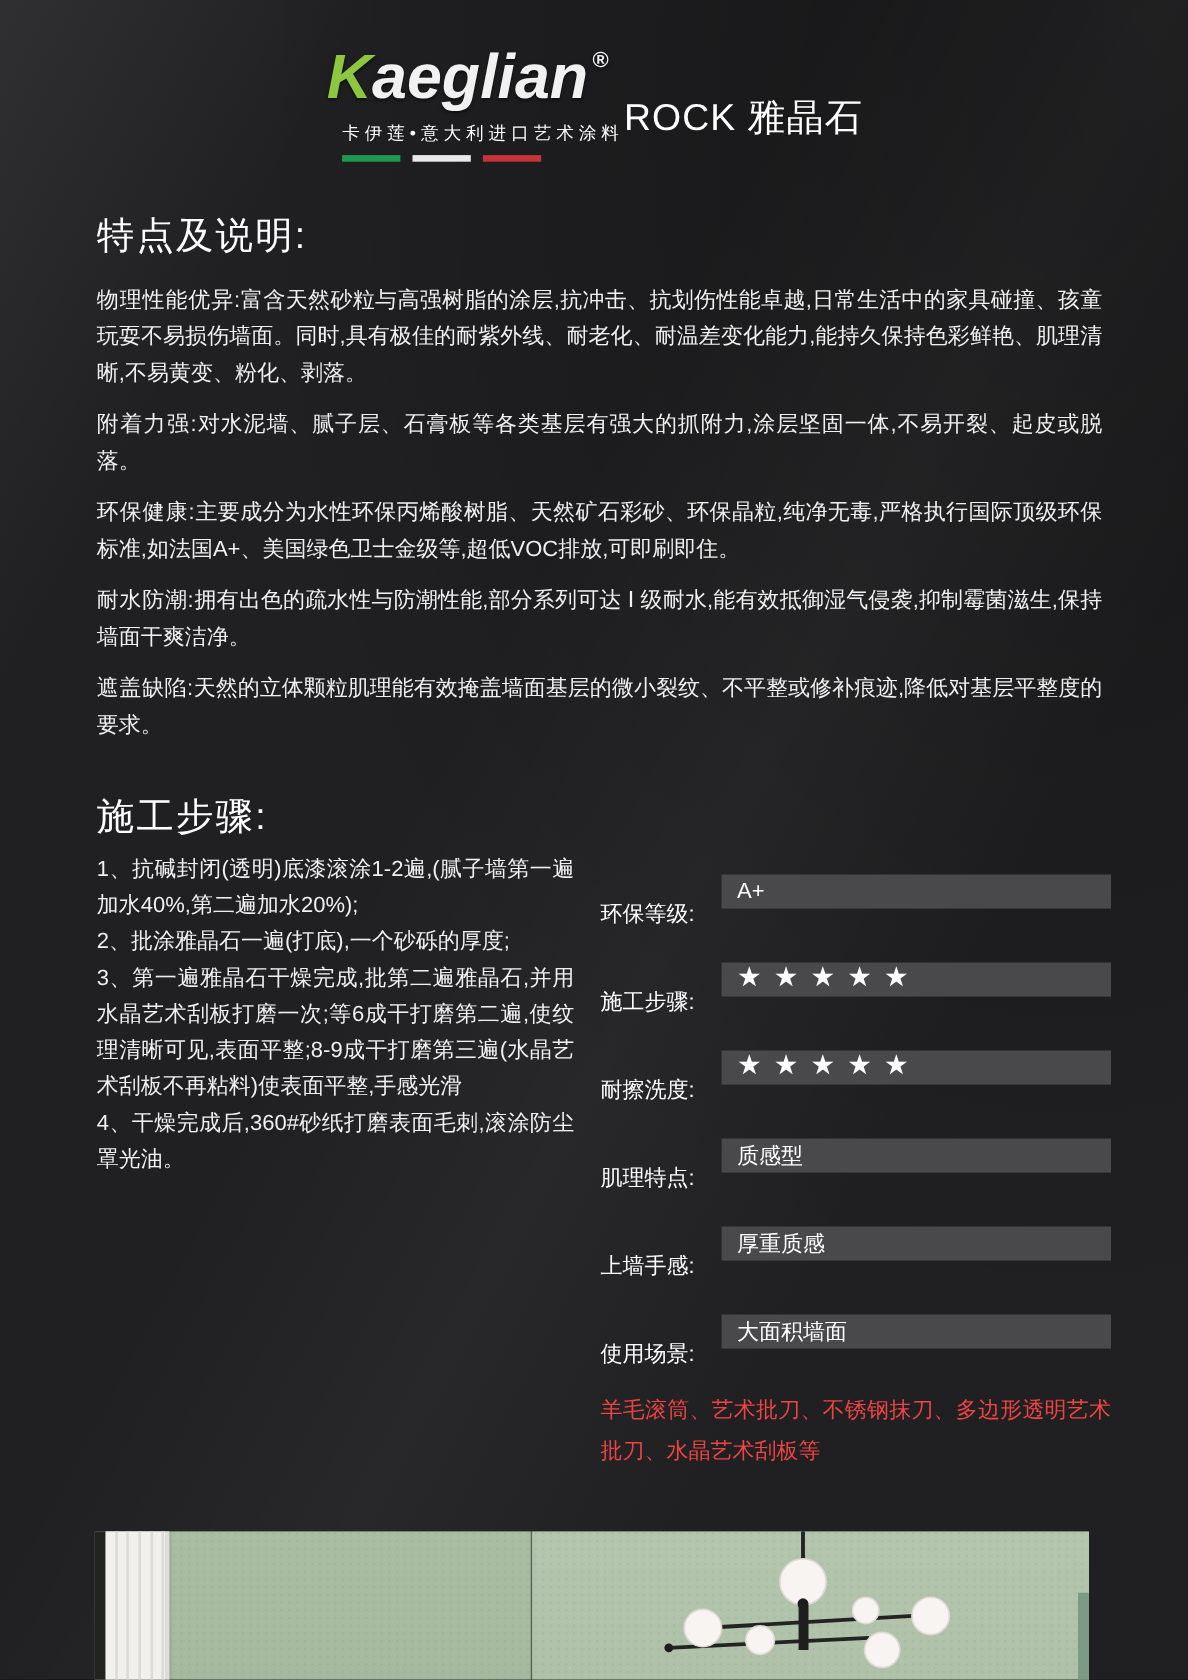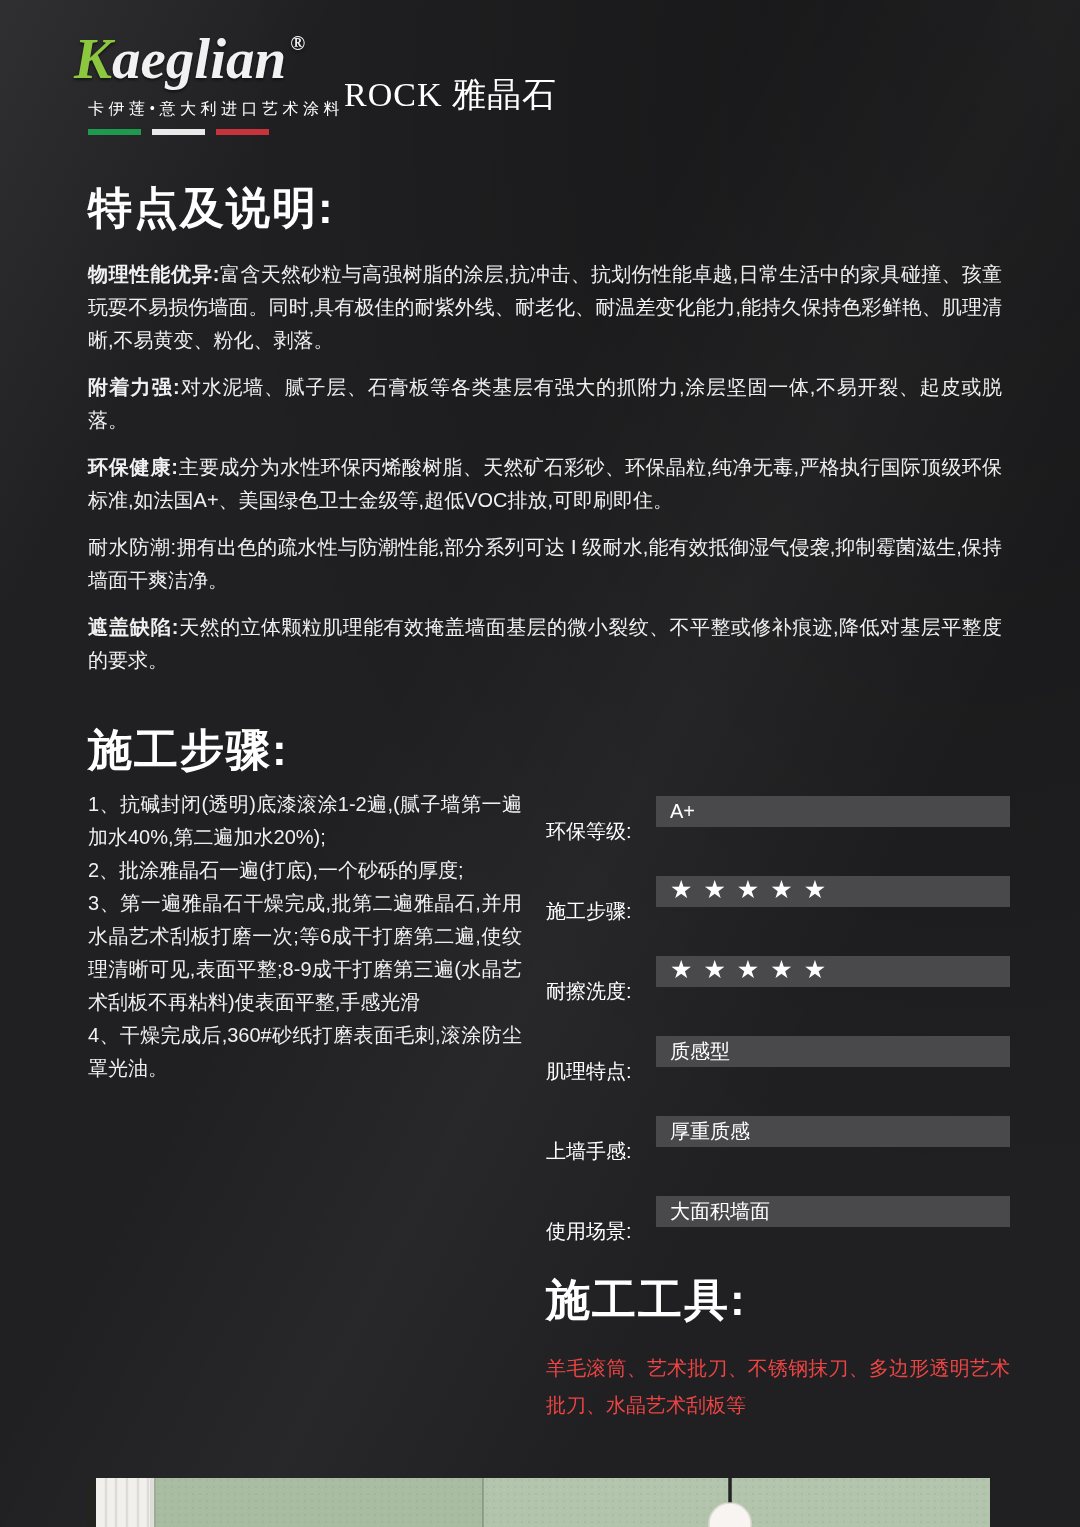--- a/index.html
+++ b/index.html
@@ -9,36 +9,36 @@
     font-family:"Liberation Sans","DejaVu Sans",sans-serif;
   }
   .page::before {
     content:""; position:absolute; inset:0; pointer-events:none;
     background:
       linear-gradient(118deg, rgba(255,255,255,0.07) 0%, rgba(255,255,255,0) 18%),
       linear-gradient(118deg, rgba(255,255,255,0) 40%, rgba(255,255,255,0.035) 56%, rgba(255,255,255,0) 72%),
       radial-gradient(ellipse at 90% 8%, rgba(0,0,0,0.30), rgba(0,0,0,0) 55%);
   }
   
-  .header { display:flex; justify-content:flex-start; align-items:flex-start;
-            padding:30px 72px 0 74px; position:relative;font-family:Liberation Serif, serif; }
+  .header { display:flex; justify-content:center; align-items:flex-start;
+            padding:42px 72px 0 74px; position:relative; }
   .logo-text { font-style:italic; font-weight:700; font-size:57px; line-height:1;
                letter-spacing:0px; text-shadow:0 2px 3px rgba(0,0,0,0.55); }
   .reg { font-size:20px; vertical-align:28px; font-style:normal; margin-left:4px; }
   .logo-tagline { margin:12px 0 0 14px; font-size:16px; letter-spacing:4.5px; color:#fff; }
   .flag { display:flex; gap:11px; margin:9px 0 0 14px; }
   .flag span { width:53px; height:6px; display:block; }
   .product-name { font-size:34px; letter-spacing:1px; color:#fff; margin-top:42px; }
   
-  .section-title { font-size:44px; font-weight:700; letter-spacing:2px; color:#fff; margin:0; }
+  .section-title { font-size:34px; font-weight:400; letter-spacing:2px; color:#fff; margin:0; }
   .features { padding:44px 78px 0 88px; position:relative; }
   .feature { font-size:20px; line-height:33px; margin:14px 0 0 0; text-align:justify; color:#f0f0f0; }
   .feature:first-of-type { margin-top:20px; }
   .lead { letter-spacing:0.5px; }
-  .lead.bold { font-weight:700; }
+  .lead.bold { font-weight:400; }
   
   .columns { display:flex; padding:44px 70px 0 88px; position:relative; }
   .left-col { width:458px; flex:none; padding-right:24px; box-sizing:border-box; }
   .steps-list { margin-top:8px; }
   .step { font-size:20px; line-height:33px; margin:0; text-align:justify; color:#f0f0f0; }
   .right-col { flex:1; padding-top:56px; }
   .spec-row { display:flex; align-items:center; margin-bottom:12px; }
   .spec-label { width:110px; flex:none; font-size:20px; color:#fff;margin-top:41px; }
   .spec-bar { flex:1; height:31px; background:#49494b; display:flex; align-items:center;
               padding-left:14px; font-size:20px; color:#fff; }
@@ -112,21 +112,20 @@
           </div>
           <div class="spec-row">
             <div class="spec-label">上墙手感:</div>
             <div class="spec-bar">厚重质感</div>
           </div>
           <div class="spec-row">
             <div class="spec-label">使用场景:</div>
             <div class="spec-bar">大面积墙面</div>
           </div>
         </div>
-      <h2 class="section-title tools-title">施工工具:</h2>
       <p class="tools-text">羊毛滚筒、艺术批刀、不锈钢抹刀、多边形透明艺术批刀、水晶艺术刮板等</p>
     </div>
   </div>
 
   <div class="photo">
     <svg viewBox="0 0 904 400" preserveAspectRatio="none">
       <defs>
         <pattern id="rugL" width="46" height="30" patternUnits="userSpaceOnUse">
           <path d="M0,15 L23,0 L46,15 L23,30 Z" fill="none" stroke="#c8c6c0" stroke-width="1.6"></path>
         </pattern>

